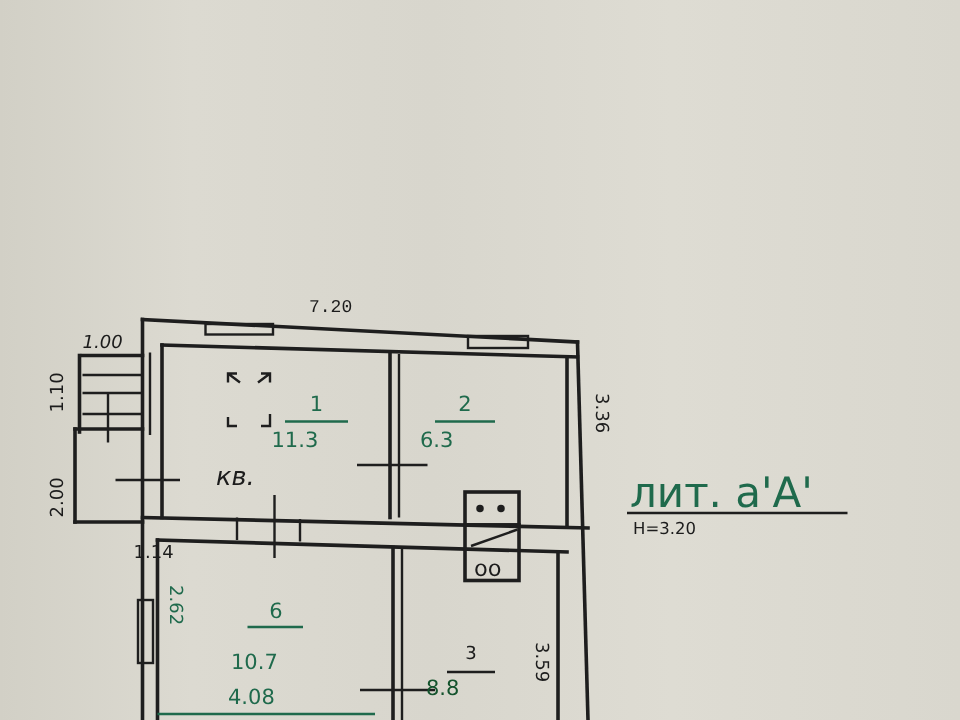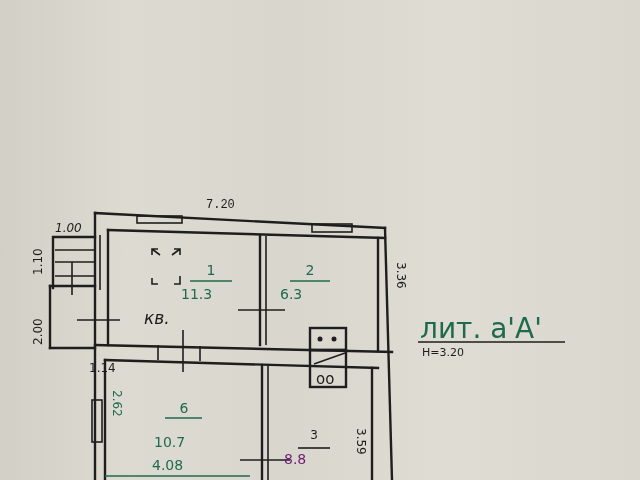--- a/index.html
+++ b/index.html
@@ -102,18 +102,18 @@
 <div class="lbl green" style="left:152px;top:458px;font-size:14px;">4.08</div>
 <div class="lbl vert" style="left:367px;top:428px;">3.59</div>
 
 <div class="room-num" style="left:181px;top:262px;">1</div>
 <div class="room-area" style="left:181px;top:286px;">11.3</div>
 <div class="room-num" style="left:280px;top:262px;">2</div>
 <div class="room-area" style="left:280px;top:286px;">6.3</div>
 <div class="room-num" style="left:154px;top:400px;">6</div>
 <div class="room-area" style="left:154px;top:424px;margin-top:10px;">10.7</div>
 <div class="room-num" style="left:284px;top:428px;color:#1c1c1c;font-size:12px;">3</div>
-<div class="room-area" style="left:284px;top:451px;color:#701a75;">8.8</div>
+<div class="room-area" style="left:284px;top:451px;color:#14532d;">8.8</div>
 
 <div class="lbl" style="left:144px;top:310px;font-size:17px;font-style:italic;">кв.</div>
 <div class="lbl" style="left:316px;top:372px;font-size:15px;">oo</div>
 <div class="lbl" style="left:420px;top:315px;font-size:28px;color:#1f6a4c;">лит. а'А'</div>
 <div class="lbl" style="left:422px;top:347px;font-size:11px;">H=3.20</div>
 
 </body></html>

